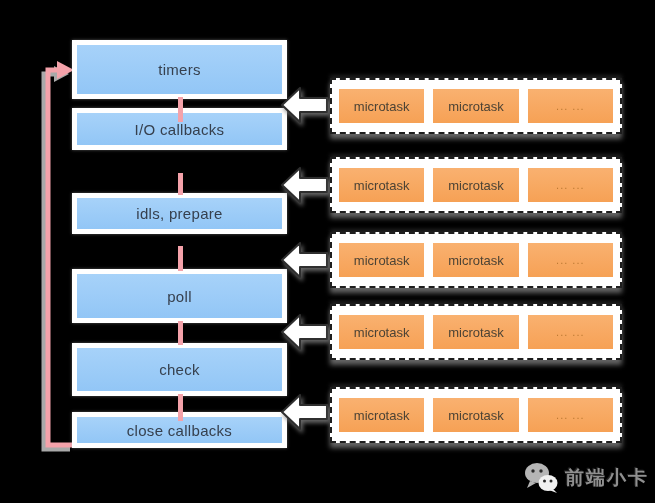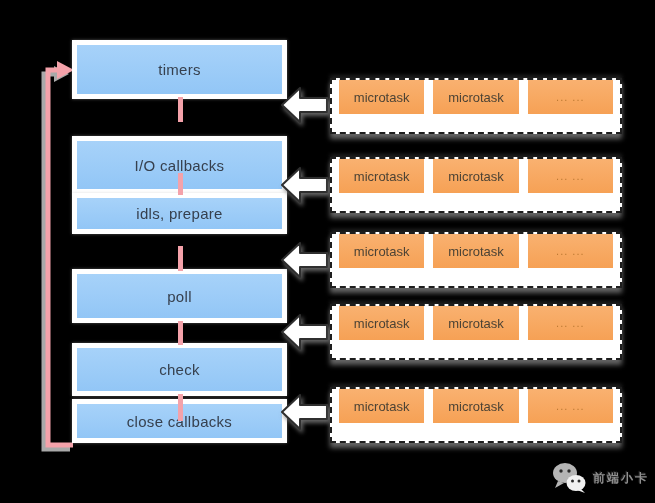--- a/index.html
+++ b/index.html
@@ -39,21 +39,21 @@
   
   .loop-line{position:absolute;left:0;top:0;}
 
   
   .queue-panel{
     position:absolute;
     left:330px;width:292px;height:56px;
     background:#fff;
     border:2px dashed #1e1e1e;
     box-sizing:border-box;
-    display:flex;align-items:flex-start;
+    display:flex;align-items:center;
     padding:0 7px;gap:9px;
     box-shadow:0 5px 5px rgba(125,125,125,.8), 0 -3px 4px rgba(70,70,70,.45);
   }
   .mtask{
     width:87px;height:34px;
     background:linear-gradient(180deg,#f9b170 0%,#f6a155 100%);
     display:flex;align-items:center;justify-content:center;
     color:#4c4335;
     font-size:13px;
   }
@@ -70,21 +70,21 @@
   }
   .block-arrow{filter:drop-shadow(2px 3px 2px rgba(120,120,120,.85));}
 
   
   .watermark{
     position:absolute;
     right:6px;bottom:9px;
     display:flex;align-items:center;gap:5px;
   }
   .watermark-label{
-    font-size:12px;
+    font-size:19px;
     font-weight:bold;
     color:#8f8f8f;
     letter-spacing:2px;
     text-shadow:1px 1px 2px #000, -1px -1px 1px #2c2c2c;
   }
 </style>
 </head>
 <body>
 
 <div class="stage">
@@ -92,33 +92,33 @@
   <svg class="loop-line" width="90" height="503" viewBox="0 0 90 503">
     <path d="M70,449 L44,449 L44,74 L56,74" fill="none" stroke="#a9a9a9" stroke-width="5"></path>
     <polygon points="54,66 54,82 69,74" fill="#a9a9a9"></polygon>
     <path d="M73,445 L48,445 L48,70 L58,70" fill="none" stroke="#f4a2aa" stroke-width="5"></path>
     <polygon points="57,61 57,79 74,70" fill="#f4a2aa"></polygon>
   </svg>
 
   <div class="phase-box" style="top:40px;height:59px">
     <div class="phase-fill">timers</div>
   </div>
-  <div class="phase-box" style="top:136px;height:58px">
+  <div class="phase-box" style="top:108px;height:42px">
     <div class="phase-fill">I/O callbacks</div>
   </div>
   <div class="phase-box" style="top:193px;height:41px">
     <div class="phase-fill">idls, prepare</div>
   </div>
   <div class="phase-box" style="top:343px;height:53px">
     <div class="phase-fill">check</div>
   </div>
   <div class="phase-box" style="top:269px;height:54px">
     <div class="phase-fill">poll</div>
   </div>
-  <div class="phase-box" style="top:399px;height:44px">
+  <div class="phase-box" style="top:412px;height:36px">
     <div class="phase-fill">close callbacks</div>
   </div>
 
   <div class="connector" style="top:97px;height:25px"></div>
   <div class="connector" style="top:173px;height:22px"></div>
   <div class="connector" style="top:246px;height:25px"></div>
   <div class="connector" style="top:321px;height:24px"></div>
   <div class="connector" style="top:394px;height:27px"></div>
 
   <svg class="block-arrow" style="top:85px" width="50" height="40" viewBox="0 0 50 40">

